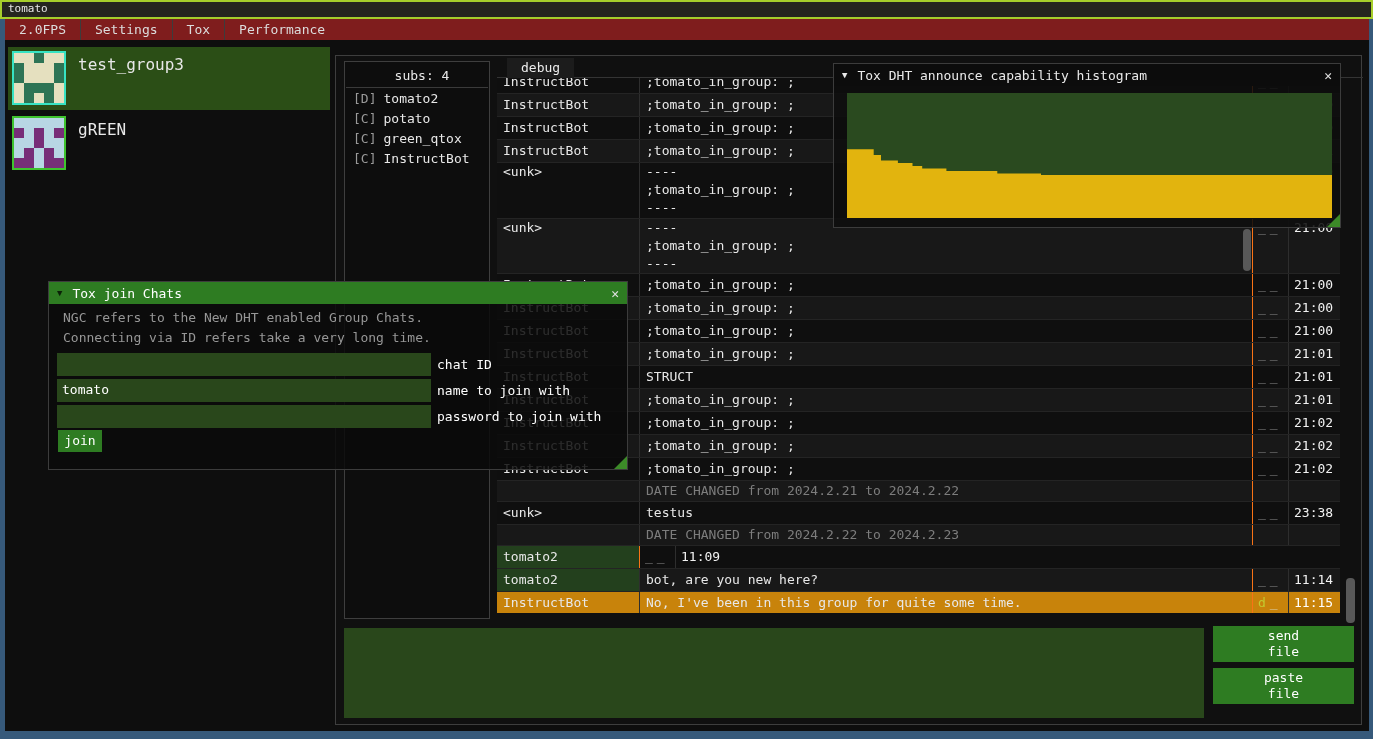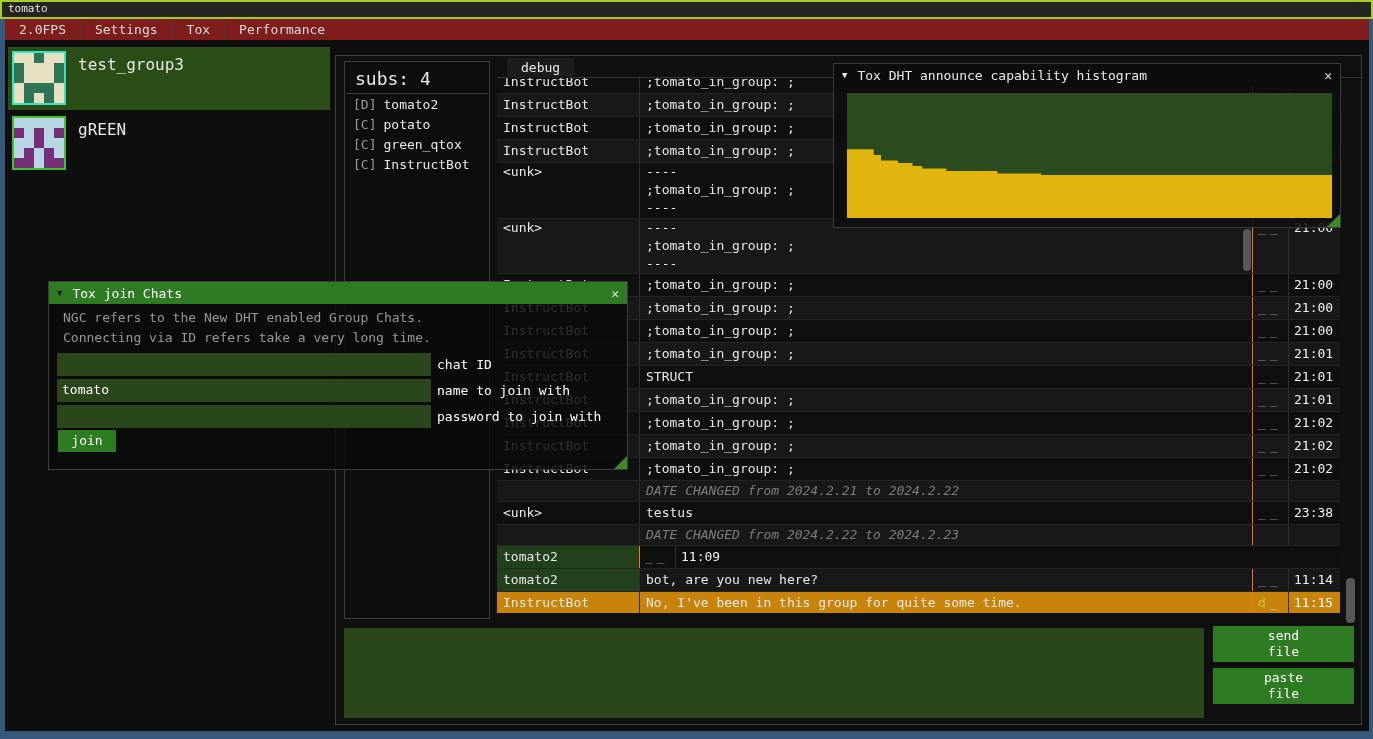--- a/index.html
+++ b/index.html
@@ -19,33 +19,33 @@
   .group-row { height:63px; margin-bottom:2px; display:flex; padding:4px; }
   .group-row.selected { background:#2b4e16; }
   .group-avatar { width:54px; height:54px; border:2px solid; display:grid; grid-template-columns:repeat(5,1fr); grid-template-rows:repeat(5,1fr); flex:0 0 54px; }
   .group-name { margin:4px 0 0 12px; font-size:16px; }
 
   
   #chatwin { left:335px; top:55px; width:1027px; height:670px; background:#101010; border:1px solid #3e3e3e; z-index:2; }
   #tabbar { position:absolute; left:161px; top:0; width:866px; height:22px; border-bottom:1px solid #343434; }
   #tab-debug { position:absolute; left:10px; top:2px; height:20px; padding:0 14px; background:#1c1c1c; font-size:13px; line-height:19px; color:#ececec; }
   #subs { position:absolute; left:8px; top:5px; width:146px; height:558px; border:1px solid #3e3e3e; background:#0d0d0d; }
-  #subs-title { padding:6px 0 4px 10px; font-size:18px; }
+  #subs-title { padding:6px 0 4px 10px; font-size:13px;text-align:center; }
   #subs-sep { height:1px; background:#3a3a3a; margin:0 1px; }
   .member-row { padding:2px 0 1px 8px; font-size:13px; line-height:17px; white-space:nowrap; }
   .member-prefix { color:#9a9a9a; margin-right:7px; }
 
   
   #msgs { position:absolute; left:161px; top:22px; width:844px; height:535px; overflow:hidden; }
   #msgstack { margin-top:-7px; }
   .msg-row { display:flex; width:843px; height:23px; font-size:13px; line-height:21px; background:#0f0f0f; border-bottom:1px solid #242424; }
   .msg-row.alt { background:#181818; }
   .msg-row.multi { height:55px; line-height:18px; }
   .msg-row.multi.first { height:56px; }
-  .msg-row.sys { height:21px; line-height:19px;font-style:italic; }
+  .msg-row.sys { height:21px; line-height:19px; }
   .c-name { width:142px; padding-left:6px; overflow:hidden; white-space:nowrap; }
   .c-text { width:613px; padding-left:6px; border-left:1px solid #2e2e2e; white-space:pre-line; overflow:hidden; }
   .c-flags { width:36px; padding-left:5px; border-left:1px solid #f97316; color:#8a8a8a; }
   .c-time { width:52px; padding-left:5px; border-left:1px solid #2e2e2e; color:#f2f2f2; }
   .c-flags span { margin-right:4px; }
   .msg-row.self .c-name { background:#23401d; }
   .msg-row.sys .c-text { color:#7d7d7d; }
   .msg-row.hl, .msg-row.hl .c-name { background:#c8830b; }
   .msg-row.hl .c-time { color:#ffffff; }
   .msg-row.hl .flag-d { color:#c3c92f; }
@@ -70,21 +70,21 @@
   #histwin { left:833px; top:63px; width:508px; height:165px; background:rgba(14,14,14,0.88); border:1px solid #3c3c3c; z-index:10; }
   #histwin .float-title { background:#0c0c0c; color:#eaeaea; }
   #histplot { position:absolute; left:13px; top:29px; width:485px; height:125px; background:#2a4a1f; }
 
   #joinwin { left:48px; top:281px; width:580px; height:189px; background:rgba(10,10,10,0.85); border:1px solid #3c3c3c; z-index:11; }
   #joinwin .float-title { background:#2e7c22; color:#fff; }
   #joinwin .collapse-arrow { color:#0b2208; }
   .join-desc { position:absolute; left:14px; font-size:13px; color:#979797; white-space:nowrap; }
   .join-input { position:absolute; left:8px; width:374px; height:23px; background:#29471b; font-size:13px; line-height:22px; padding-left:5px; color:#fff; }
   .join-label { position:absolute; left:388px; font-size:13px; line-height:23px; color:#fff; white-space:nowrap; }
-  #join-btn { position:absolute; left:9px; top:148px; width:58px; height:22px; background:#2e7c22; color:#fff; font-size:13px; text-align:center; line-height:21px; }
+  #join-btn { position:absolute; left:9px; top:148px; width:44px; height:22px; background:#2e7c22; color:#fff; font-size:13px; text-align:center; line-height:21px; }
 </style>
 </head>
 <body>
 
 <div class="abs" id="appbg"></div>
 
 <div class="abs" id="titlebar">
   <span>tomato</span>
 </div>
 

